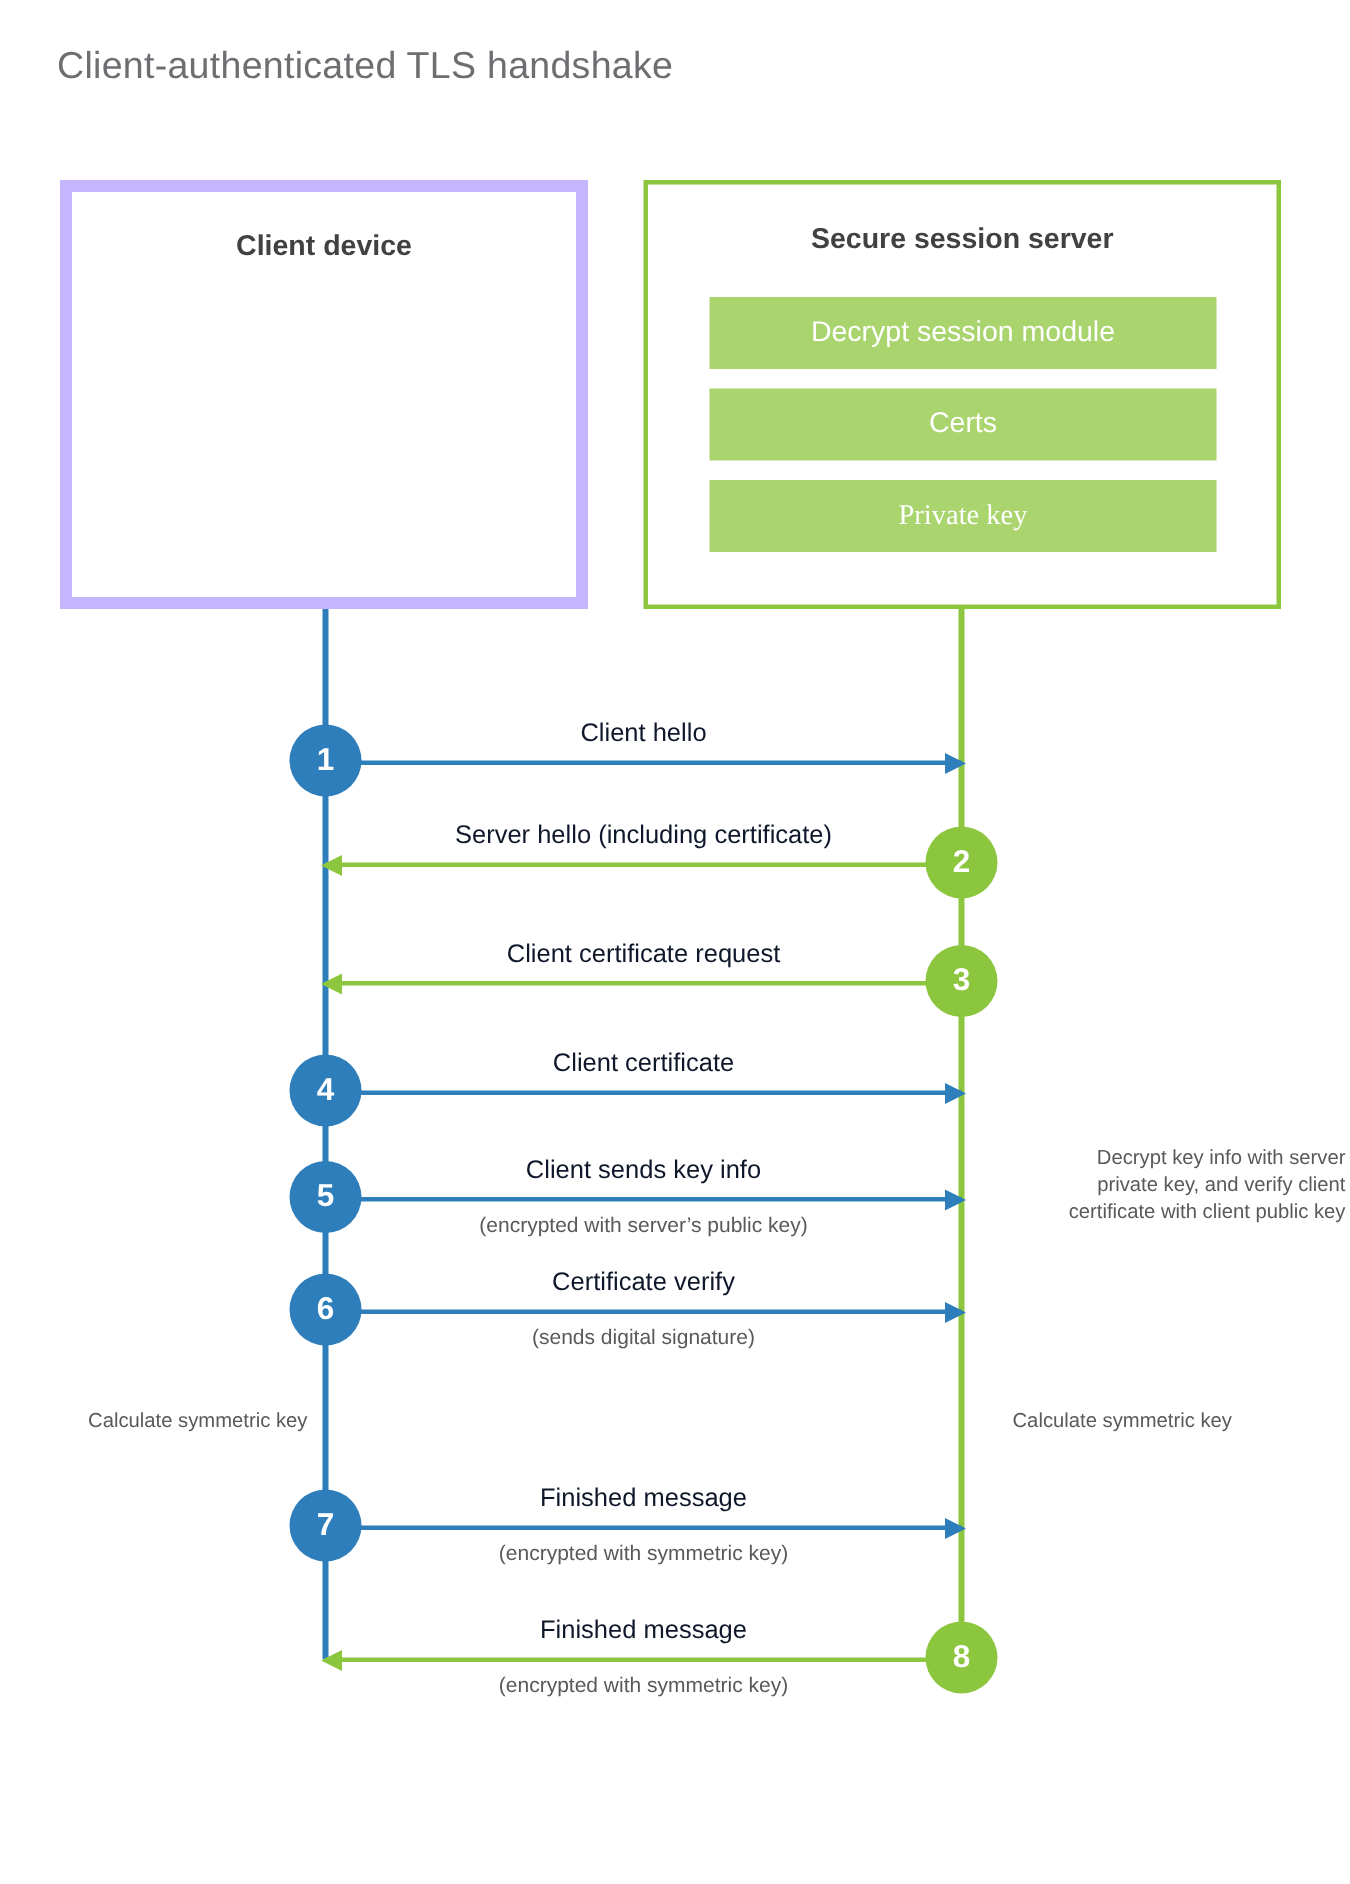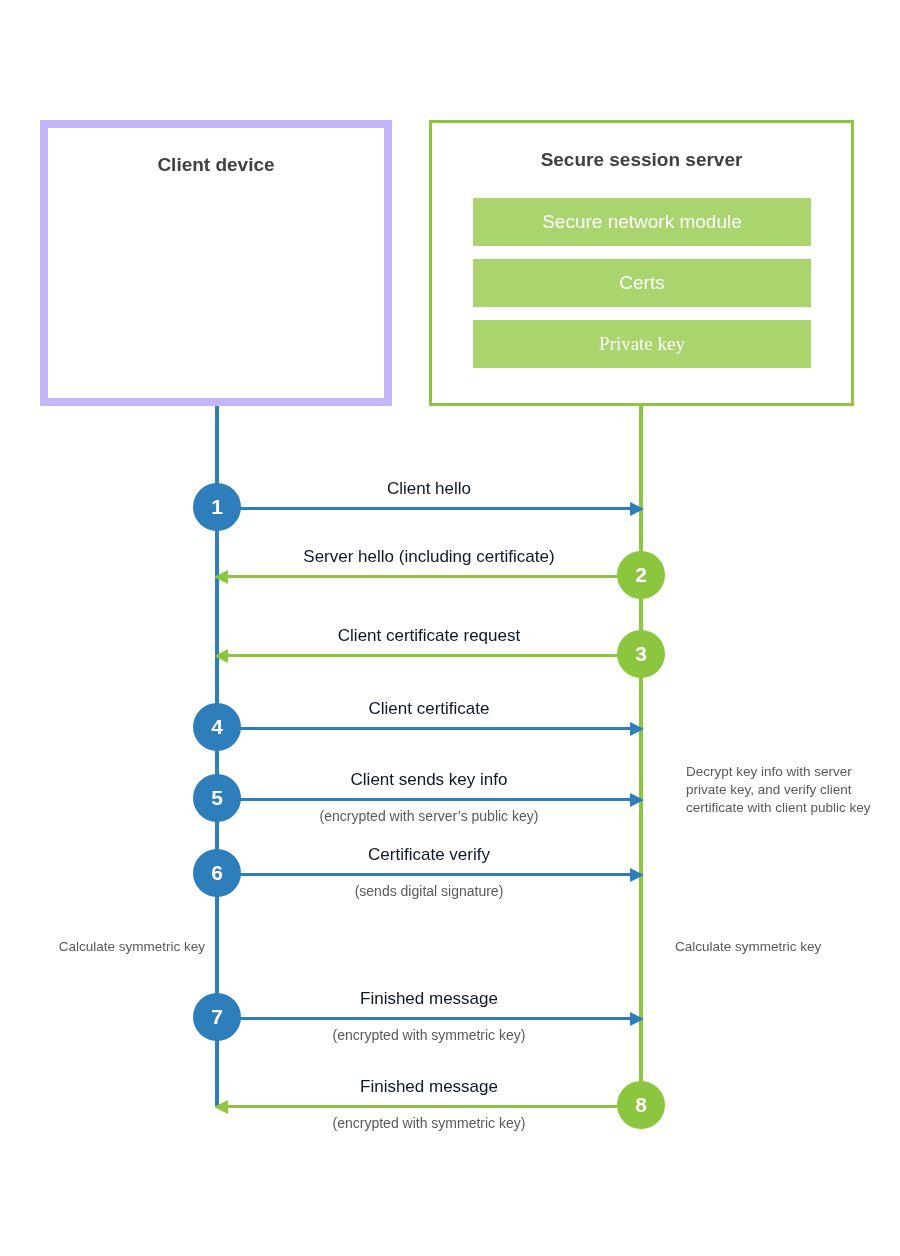--- a/index.html
+++ b/index.html
@@ -193,49 +193,50 @@
   }
 
   
   .note {
     position: absolute;
     font-size: 13.5px;
     line-height: 18px;
     color: #58595b;
   }
   .note.right-note {
-    left: 686px;
+    left: 707px;
     width: 190px;
-    text-align: left;
+    text-align: right;
   }
   .note.left-note {
     left: 20px;
     width: 185px;
     text-align: right;
   }
   .note.right-note-2 {
     left: 675px;
     width: 190px;
     text-align: left;
   }
 </style>
 </head>
 <body>
 
 <div id="stage">
 
+  <div class="page-title">Client-authenticated TLS handshake</div>
 
   <div class="actor-box client">
     <div class="actor-title">Client device</div>
   </div>
 
   <div class="actor-box server">
     <div class="actor-title">Secure session server</div>
     <div class="server-items">
-      <div class="server-item">Secure network module</div>
+      <div class="server-item">Decrypt session module</div>
       <div class="server-item">Certs</div>
       <div class="server-item">Private key</div>
     </div>
   </div>
 
   <div class="lifeline client-line"></div>
   <div class="lifeline server-line"></div>
 
   <div class="msg" style="top:507px">
     <div class="msg-label">Client hello</div>

